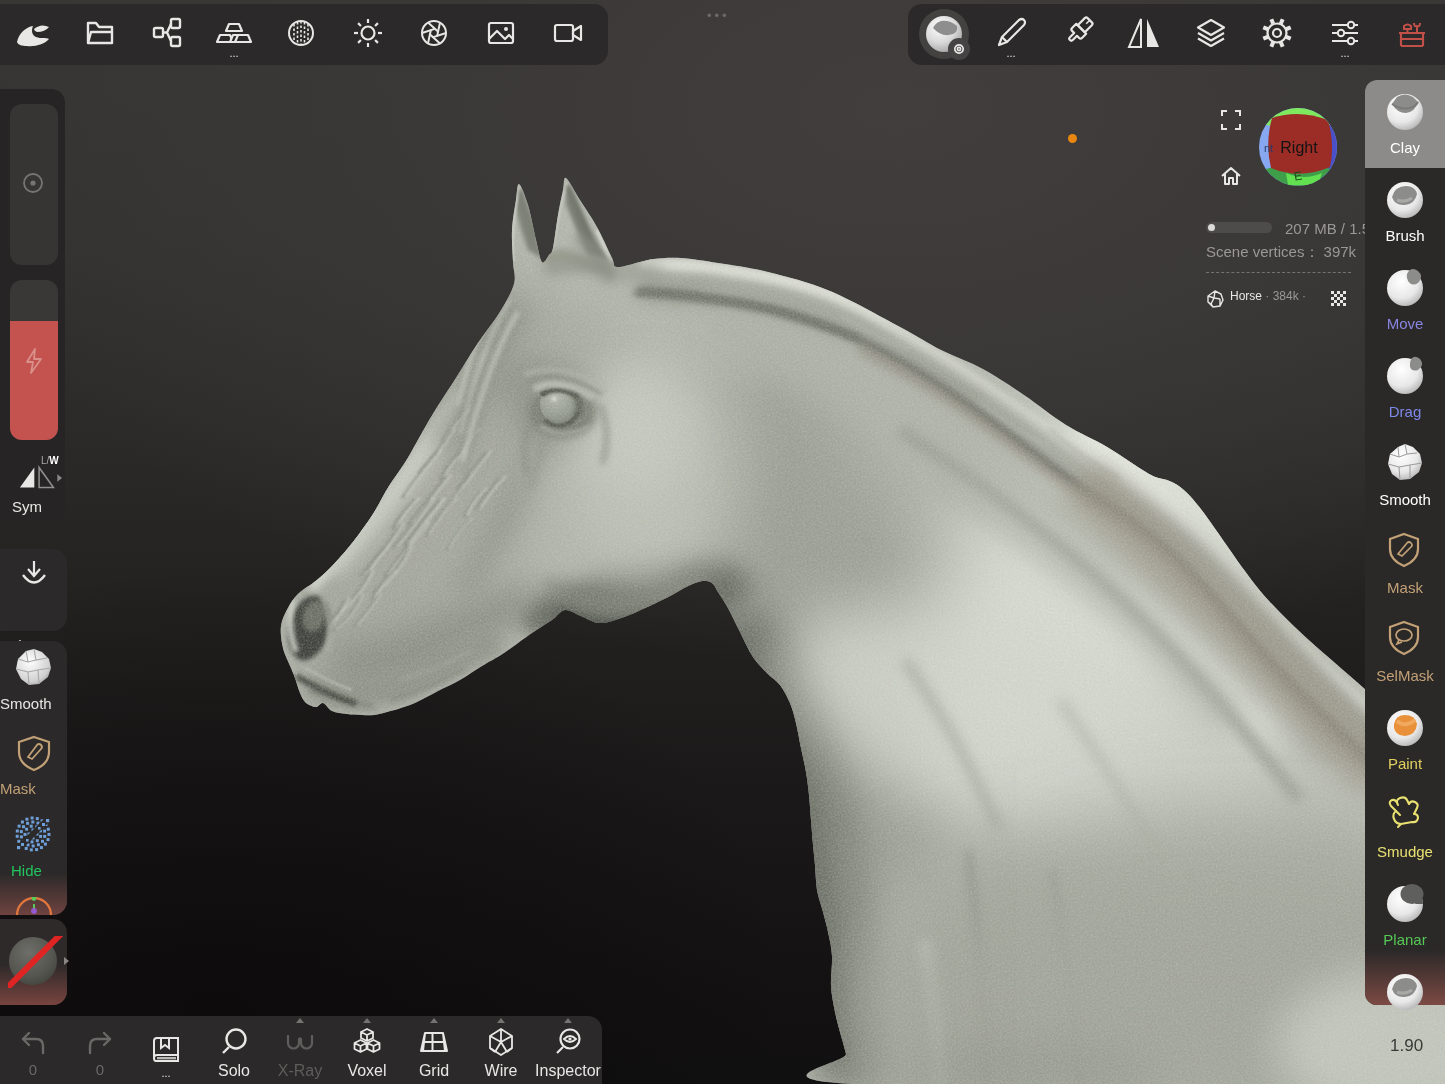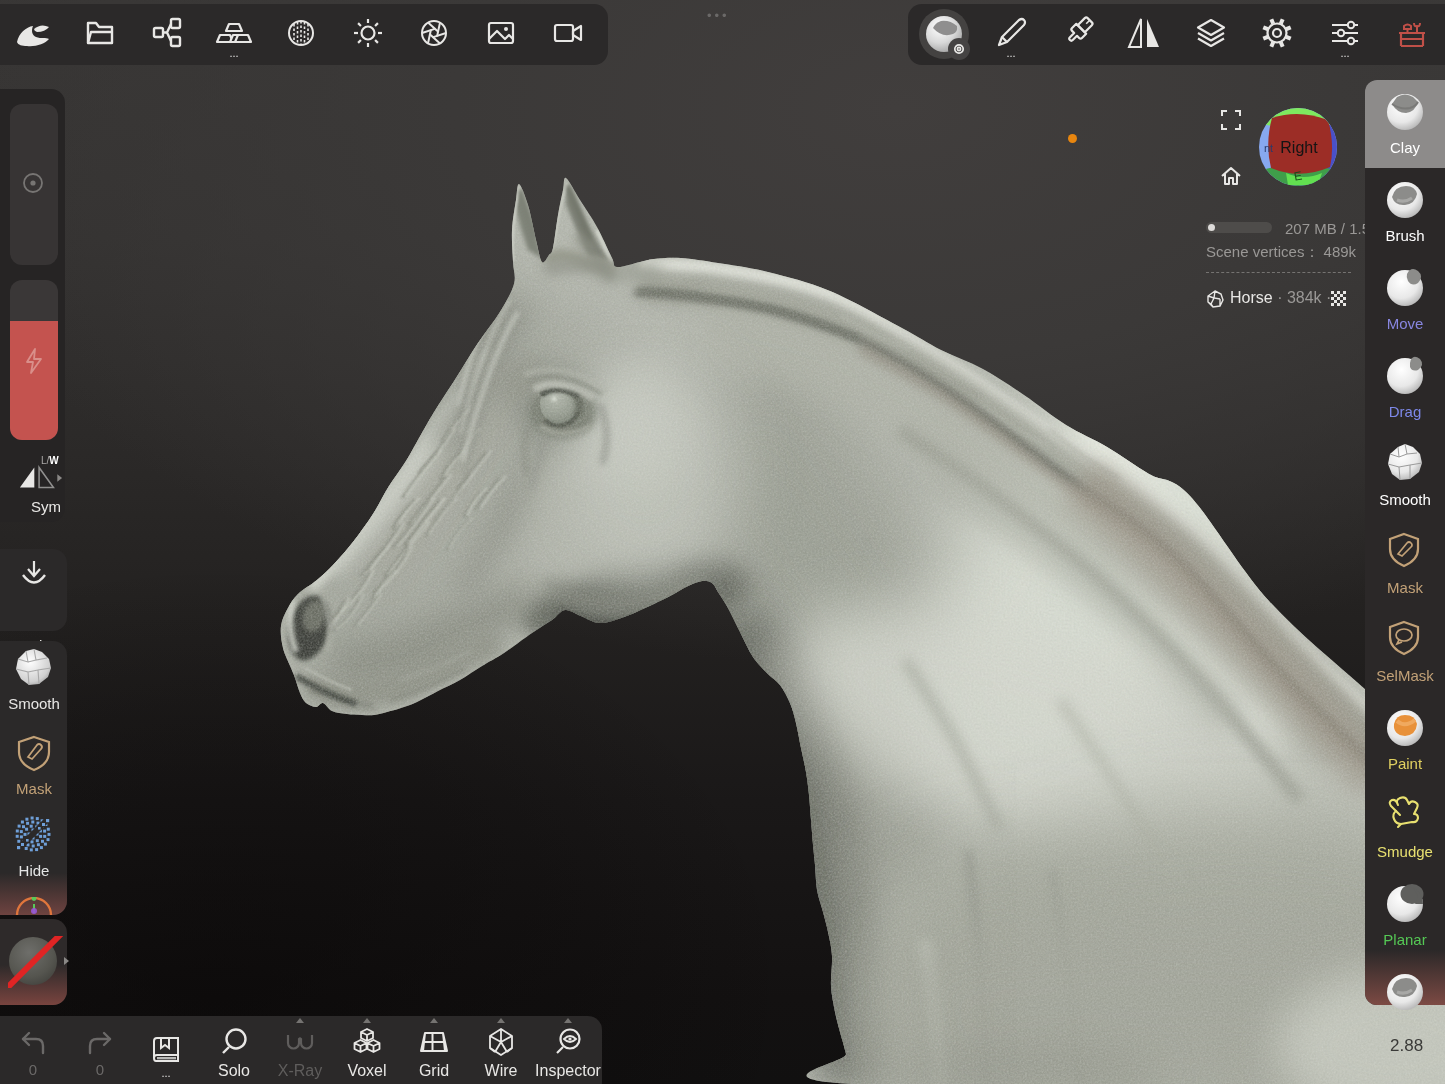--- a/index.html
+++ b/index.html
@@ -2,21 +2,21 @@
 <html><head><meta charset="utf-8">
 <style>
 html,body{margin:0;padding:0;width:1445px;height:1084px;overflow:hidden;background:#141212;}
 body{font-family:"Liberation Sans",sans-serif;position:relative;}
 #bg{position:absolute;left:0;top:0;width:1445px;height:1084px;
  background:
   radial-gradient(ellipse 980px 560px at 62% 10%, #413e3d 0%, #3b3938 45%, rgba(59,57,56,0) 100%),
   radial-gradient(ellipse 800px 600px at 15% 92%, rgba(8,6,6,0.55) 0%, rgba(8,6,6,0.25) 45%, rgba(8,6,6,0) 72%),
   linear-gradient(180deg, #383635 0%, #343231 22%, #2c2a29 40%, #232120 57%, #1a1818 74%, #131111 92%, #111010 100%);}
 .bar{position:absolute;background:#2b2929;border-radius:14px;}
-.lbl{position:absolute;color:#e8e7e5;font-size:15px;text-align:center;}
+.lbl{position:absolute;color:#e8e7e5;font-size:15px;text-align:left;}
 </style></head>
 <body>
 <div id="bg"></div>
 
 <svg width="1445" height="1084" viewBox="0 0 1445 1084" style="position:absolute;left:0;top:0">
 <defs>
   <linearGradient id="bodyg" x1="0" y1="0" x2="0.85" y2="1">
     <stop offset="0" stop-color="#b2b5ac"></stop>
     <stop offset="0.55" stop-color="#b9bcb3"></stop>
     <stop offset="1" stop-color="#c6c9c0"></stop>
@@ -465,21 +465,21 @@
     <rect x="6.4" y="29.0" width="3" height="3" fill="#6f9fd8"></rect>
     <rect x="3.3" y="24.8" width="3" height="3" fill="#6f9fd8"></rect>
     <line x1="5" y1="33" x2="33" y2="5" stroke="#2b2929" stroke-width="6"></line>
     <rect x="3" y="31" width="3.2" height="3.2" fill="#6f9fd8"></rect>
     <rect x="32" y="4" width="3.2" height="3.2" fill="#6f9fd8"></rect>
     <rect x="28" y="8" width="3" height="3" fill="#6f9fd8"></rect>
     <rect x="7" y="28" width="3" height="3" fill="#6f9fd8"></rect>
     <rect x="12" y="24" width="2.6" height="2.6" fill="#6f9fd8"></rect>
     <rect x="24" y="12" width="2.6" height="2.6" fill="#6f9fd8"></rect>
   </svg>
-<div class="lbl" style="left:0px;top:862px;width:68px;color:#e5e5e5">Hide</div>
+<div class="lbl" style="left:11px;top:862px;width:68px;color:#22c55e">Hide</div>
 <svg style="position:absolute;left:14px;top:897px" width="40" height="18" viewBox="0 0 40 18">
     <path d="M3,18 A17,17 0 0 1 37,18" fill="none" stroke="#e0763c" stroke-width="2.4"></path>
     <circle cx="20" cy="1.5" r="2.4" fill="#58c858"></circle>
     <path d="M20,7 L20,16" stroke="#58c858" stroke-width="2"></path>
     <circle cx="20" cy="14" r="3" fill="#9a55d8" opacity="0.9"></circle>
   </svg>
 <div class="bar" style="left:-14px;top:919px;width:81px;height:86px;border-radius:14px;background:#2e2a2a;overflow:hidden">
     <div style="position:absolute;left:0;bottom:0;width:100%;height:40px;background:linear-gradient(180deg,rgba(46,42,42,0),#79443f)"></div>
   </div>
 <svg style="position:absolute;left:8px;top:936px" width="66" height="52" viewBox="0 0 66 52">
@@ -651,35 +651,35 @@
 <path d="M64,66 Q46,74 28,66 L30,78 L60,78 Z" fill="#62e050"></path>
 <path d="M14,11 Q41,2 70,13 Q77,38 72,60 Q42,73 13,61 Q7,36 14,11 Z" fill="#9c2d26"></path>
 <text x="41" y="46" font-size="16" text-anchor="middle" fill="#141414">Right</text>
 <text x="6" y="45" font-size="11" fill="#2a3a6a">nt</text>
 <text x="40" y="73" font-size="12" text-anchor="middle" fill="#1a4a1a" transform="rotate(-10 40 69)">E</text>
 </g>
   </svg>
 <div style="position:absolute;left:1206px;top:222px;width:66px;height:11px;border-radius:6px;background:#4e4c4a"></div>
 <div style="position:absolute;left:1208px;top:224px;width:7px;height:7px;border-radius:4px;background:#dddbd9"></div>
 <div style="position:absolute;left:1285px;top:220px;width:80px;overflow:hidden;color:#9a9896;font-size:15px;white-space:nowrap">207 MB / 1.5G</div>
-<div style="position:absolute;left:1206px;top:243px;color:#9a9896;font-size:15px;white-space:nowrap">Scene vertices： 489k</div>
+<div style="position:absolute;left:1206px;top:243px;color:#9a9896;font-size:15px;white-space:nowrap">Scene vertices： 397k</div>
 <div style="position:absolute;left:1206px;top:272px;width:145px;border-top:1.5px dashed #757371"></div>
 <svg style="position:absolute;left:1206px;top:290px" width="18" height="18" viewBox="0 0 18 18">
     <path d="M9,1 L15,4 L17,10 L14,16 L7,17 L2,12 L2,6 Z M9,1 L8,8 L14,9 M8,8 L5,14 M8,8 L2,6 M14,9 L14,16 M5,14 L7,17 M5,14 L2,12" stroke="#e8e7e5" stroke-width="1.4" fill="none"></path>
   </svg>
-<div style="position:absolute;left:1230px;top:289px;color:#e8e7e5;font-size:16px">Horse <span style="color:#9a9896">· 384k ·</span></div>
+<div style="position:absolute;left:1230px;top:289px;color:#e8e7e5;font-size:12px">Horse <span style="color:#9a9896">· 384k ·</span></div>
 <svg style="position:absolute;left:1331px;top:291px" width="15" height="15" viewBox="0 0 15 15">
     <rect x="0" y="0" width="3" height="3" fill="#e8e7e5"></rect>
     <rect x="0" y="6" width="3" height="3" fill="#e8e7e5"></rect>
     <rect x="0" y="12" width="3" height="3" fill="#e8e7e5"></rect>
     <rect x="3" y="3" width="3" height="3" fill="#e8e7e5"></rect>
     <rect x="3" y="9" width="3" height="3" fill="#e8e7e5"></rect>
     <rect x="6" y="0" width="3" height="3" fill="#e8e7e5"></rect>
     <rect x="6" y="6" width="3" height="3" fill="#e8e7e5"></rect>
     <rect x="6" y="12" width="3" height="3" fill="#e8e7e5"></rect>
     <rect x="9" y="3" width="3" height="3" fill="#e8e7e5"></rect>
     <rect x="9" y="9" width="3" height="3" fill="#e8e7e5"></rect>
     <rect x="12" y="0" width="3" height="3" fill="#e8e7e5"></rect>
     <rect x="12" y="6" width="3" height="3" fill="#e8e7e5"></rect>
     <rect x="12" y="12" width="3" height="3" fill="#e8e7e5"></rect>
   </svg>
 <div style="position:absolute;left:1068px;top:134px;width:9px;height:9px;border-radius:5px;background:#e8860f"></div>
 <div style="position:absolute;left:707px;top:8px;color:#6b6968;font-size:13px;letter-spacing:3px">•••</div>
-<div style="position:absolute;left:1390px;top:1036px;color:#3a3a38;font-size:17px">2.88</div>
+<div style="position:absolute;left:1390px;top:1036px;color:#3a3a38;font-size:17px">1.90</div>
 </body></html>

